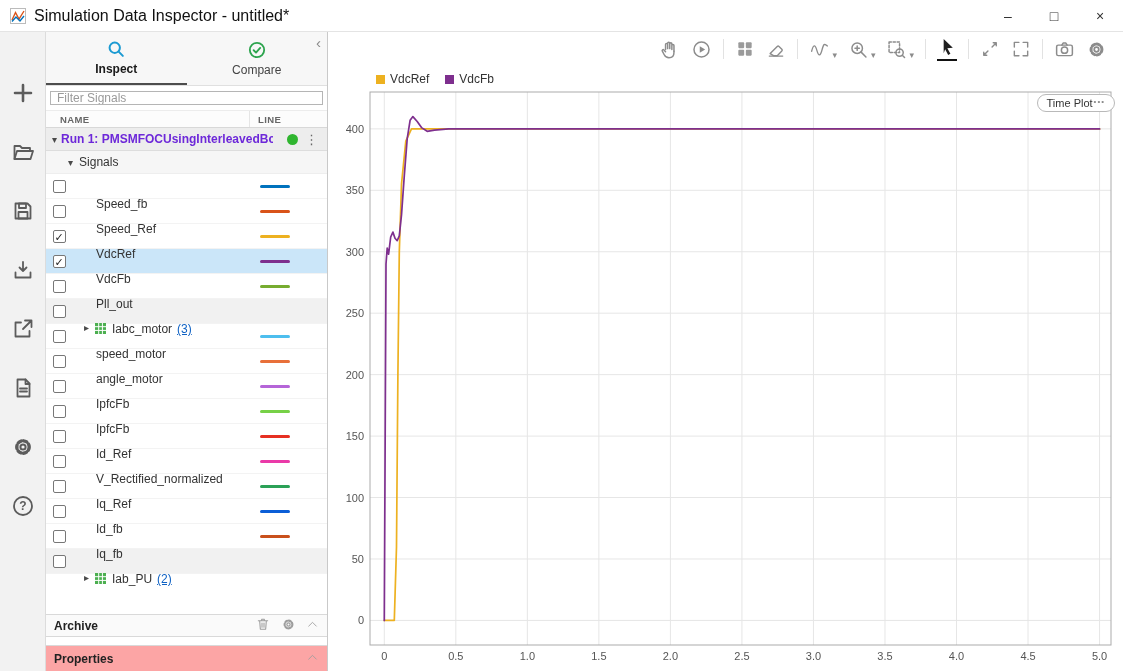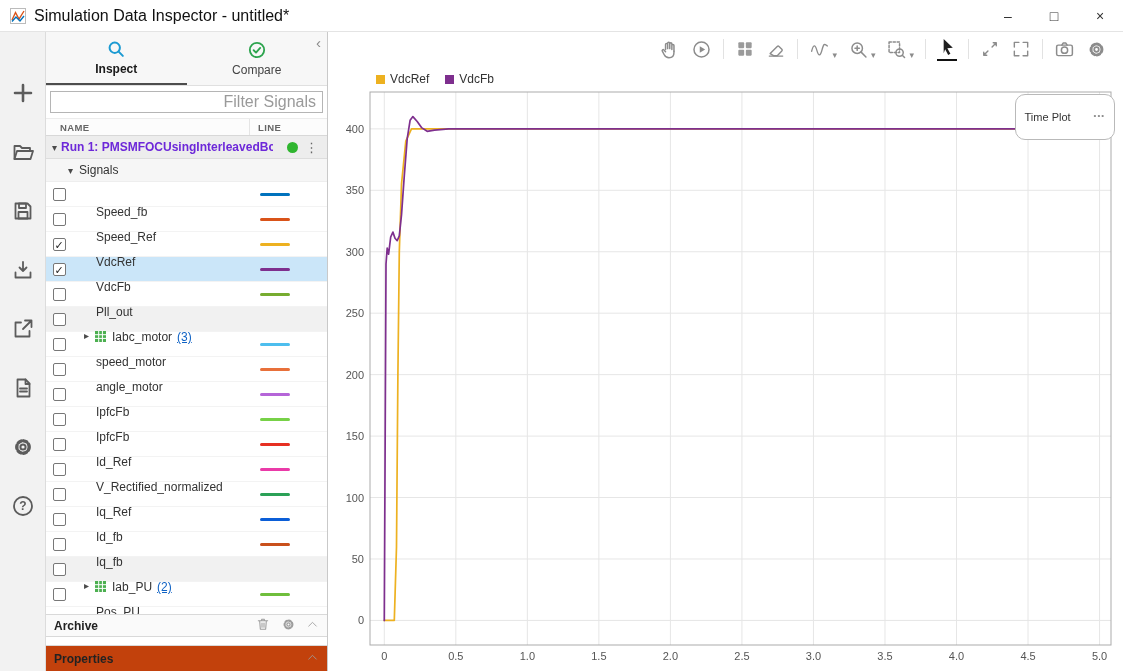--- a/index.html
+++ b/index.html
@@ -25,22 +25,22 @@
 
   
   .left-panel { width:282px; background:#fff; border-right:1px solid #c9c9c9; position:relative; }
   .tabs { height:54px; background:#f7f7f7; border-bottom:1px solid #e0e0e0; display:flex; position:relative; }
   .tab { width:50%; display:flex; flex-direction:column; align-items:center; justify-content:center;
     gap:3px; font-size:12px; color:#444; }
   .tab.active { border-bottom:2px solid #4d4d4d; font-weight:bold; color:#1a1a1a; }
   .panel-collapse { position:absolute; right:6px; top:2px; font-size:15px; color:#8a8a8a; }
 
   .filter-wrap { padding:5px 4px; }
-  .filter-wrap input { width:100%; height:22px; border:1px solid #b5b5b5; font-size:16px;
-    padding:0 6px; color:#333; font-family:"Liberation Sans",sans-serif; outline:none;text-align:right; }
+  .filter-wrap input { width:100%; height:14px; border:1px solid #b5b5b5; font-size:12px;
+    padding:0 6px; color:#333; font-family:"Liberation Sans",sans-serif; outline:none; }
   .filter-wrap input::placeholder { color:#9a9a9a; }
 
   .grid-header { display:flex; height:18px; background:#fcfcfc; border-top:1px solid #ececec;
     border-bottom:1px solid #d8d8d8; font-size:9.5px; font-weight:bold; color:#666; letter-spacing:.4px; }
   .gh-name { width:204px; padding-left:14px; border-right:1px solid #e5e5e5; display:flex; align-items:center; }
   .gh-line { flex:1; padding-left:8px; display:flex; align-items:center; }
 
   .run-row { height:23px; background:#ededed; border-bottom:1px solid #ddd; display:flex;
     align-items:center; padding:0 6px; gap:4px; }
   .run-label { font-weight:bold; color:#6d28d9; width:212px; overflow:hidden; white-space:nowrap; }
@@ -63,42 +63,42 @@
   .row.group .name-col { padding-left:12px; }
   .count-link { color:#0f62c4; text-decoration:underline; }
   .line-col { flex:1; display:flex; align-items:center; padding-left:10px; }
   .line-swatch { width:30px; height:3px; border-radius:2px; }
 
   .archive-bar { position:absolute; left:0; right:0; bottom:34px; height:23px; background:#fafafa;
     border-top:1px solid #d9d9d9; border-bottom:1px solid #d9d9d9; display:flex; align-items:center;
     padding:0 8px; font-weight:bold; color:#222; gap:10px; }
   .archive-bar .spacer, .props-bar .spacer { flex:1; }
   .bar-ico svg { stroke:#9d9d9d; fill:none; stroke-width:1.6; stroke-linecap:round; stroke-linejoin:round; }
-  .props-bar { position:absolute; left:0; right:0; bottom:0; height:26px; background:#c2410c;
+  .props-bar { position:absolute; left:0; right:0; bottom:0; height:26px; background:#fca5a5;
     border-top:1px solid #d9d9d9; display:flex; align-items:center; padding:0 8px; font-weight:bold; color:#222; }
 
   
   .plot-panel { flex:1; position:relative; background:#fff; }
   .plot-toolbar { position:absolute; top:2px; left:0; right:0; height:30px; display:flex;
     align-items:center; justify-content:flex-end; gap:11px; padding-right:16px; }
   .tb-btn { display:flex; align-items:flex-end; gap:2px; }
   .tb-btn svg { stroke:#8c8c8c; fill:none; stroke-width:1.7; stroke-linecap:round; stroke-linejoin:round; }
   .tb-caret { font-size:9px; color:#8c8c8c; line-height:10px; }
   .tb-sep { width:1px; height:20px; background:#e2e2e2; }
   .tb-btn.active { border-bottom:2px solid #111; padding-bottom:2px; }
 
   .legend { position:absolute; top:40px; left:48px; display:flex; gap:16px; font-size:12px; color:#333; }
   .legend-item { display:flex; align-items:center; gap:5px; }
   .legend-sq { width:9px; height:9px; }
 
   .chart-wrap { position:absolute; left:1px; top:56px; width:790px; height:582px; }
   .chart-wrap svg { position:absolute; left:0; top:0; }
   .chart-wrap svg text { font-family:"Liberation Sans",sans-serif; }
   .time-badge { position:absolute; top:6px; right:4px; background:#fff; border:1px solid #b9b9b9;
-    border-radius:10px; padding:16px 9px; font-size:11px; color:#333; display:flex; align-items:flex-start; gap:23px; }
+    border-radius:10px; padding:2px 9px; font-size:11px; color:#333; display:flex; align-items:flex-start; gap:1px; }
   .time-badge .dots { color:#8a8a8a; font-size:8px; letter-spacing:1px; }
 </style>
 </head>
 <body>
 
 <div class="titlebar">
   <span style="display:flex">
     <svg width="16" height="16" viewBox="0 0 16 16">
       <rect x="0.5" y="0.5" width="15" height="15" fill="#fff" stroke="#bbb"></rect>
       <polyline points="2,12 5.5,4.5 9,11 14,3" stroke="#d95319" fill="none" stroke-width="1.4"></polyline>
@@ -391,31 +391,20 @@
             <span style="display: flex;">
               <svg width="13" height="13" viewBox="0 0 13 13" style="flex:none">
                 <rect x="1" y="1" width="11" height="11" fill="#4CAF50"></rect>
                 <path d="M1 4.7h11M1 8.4h11M4.7 1v11M8.4 1v11" stroke="#fff" stroke-width="1"></path>
               </svg>
             </span>
             <span>Iab_PU</span>
             <span class="count-link">(2)</span>
           </span>
           <span class="line-col"></span>
-        </div>
-        <div class="row">
-          <span class="cb-col">
-            <span class="cb"></span>
-          </span>
-          <span class="name-col">
-            <span>Pos_PU</span>
-          </span>
-          <span class="line-col">
-            <span class="line-swatch" style="background: rgb(111, 190, 60);"></span>
-          </span>
         </div>
       </div>
 
     <div class="archive-bar">
       <span>Archive</span>
       <span class="spacer"></span>
       <span class="bar-ico">
         <svg width="16" height="16" viewBox="0 0 24 24">
             <path d="M5 7h14M10 7V5h4v2M7 7l1 13h8l1-13M10.5 10.5v6.5M13.5 10.5v6.5"></path>
           </svg>

